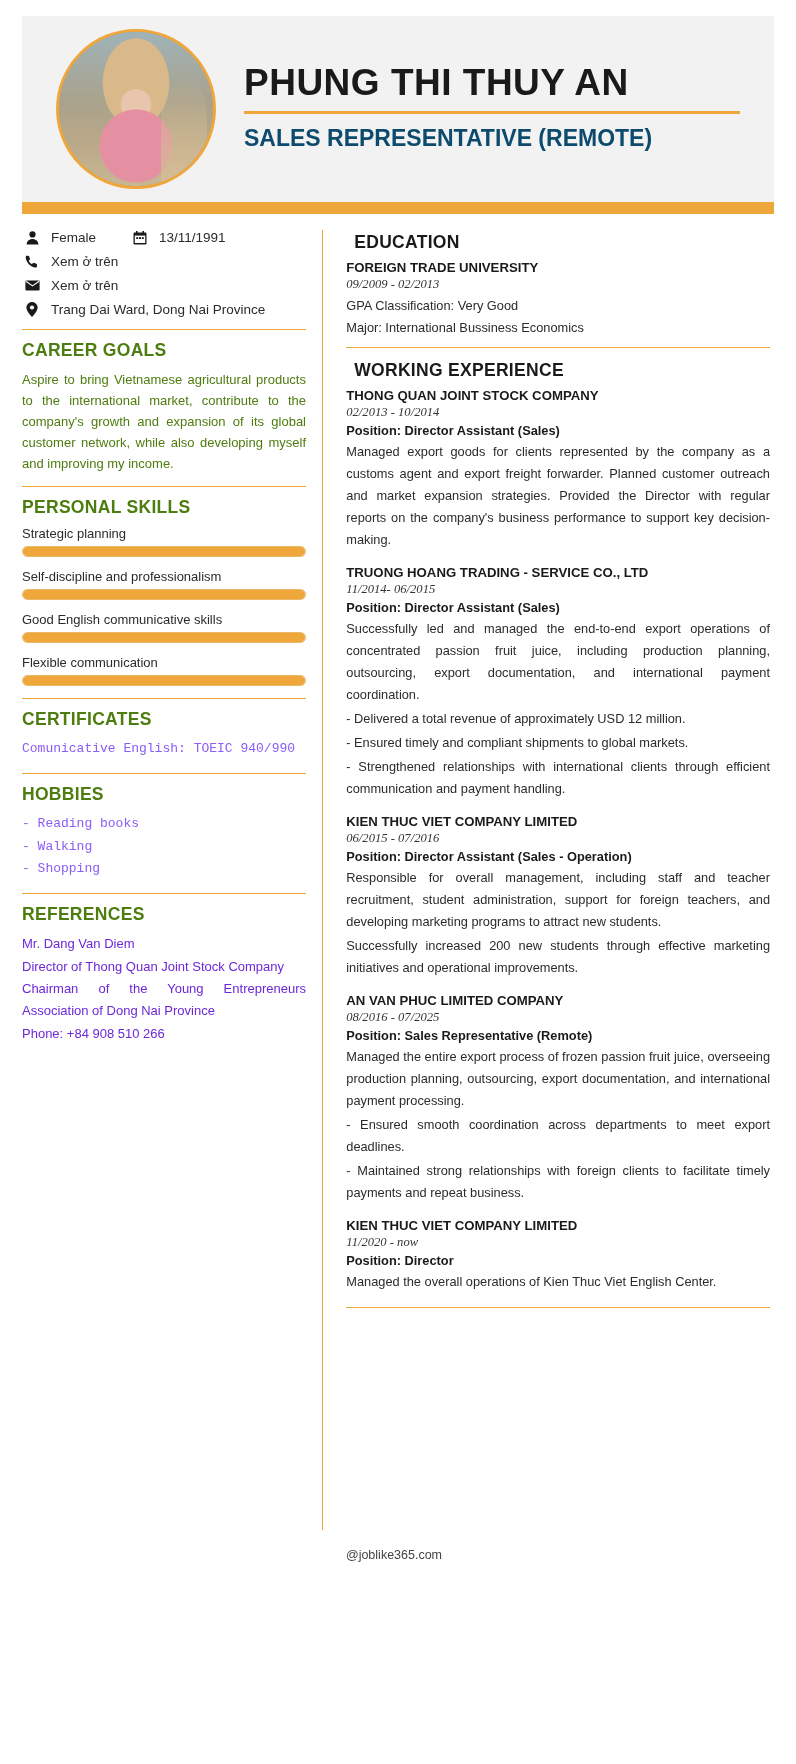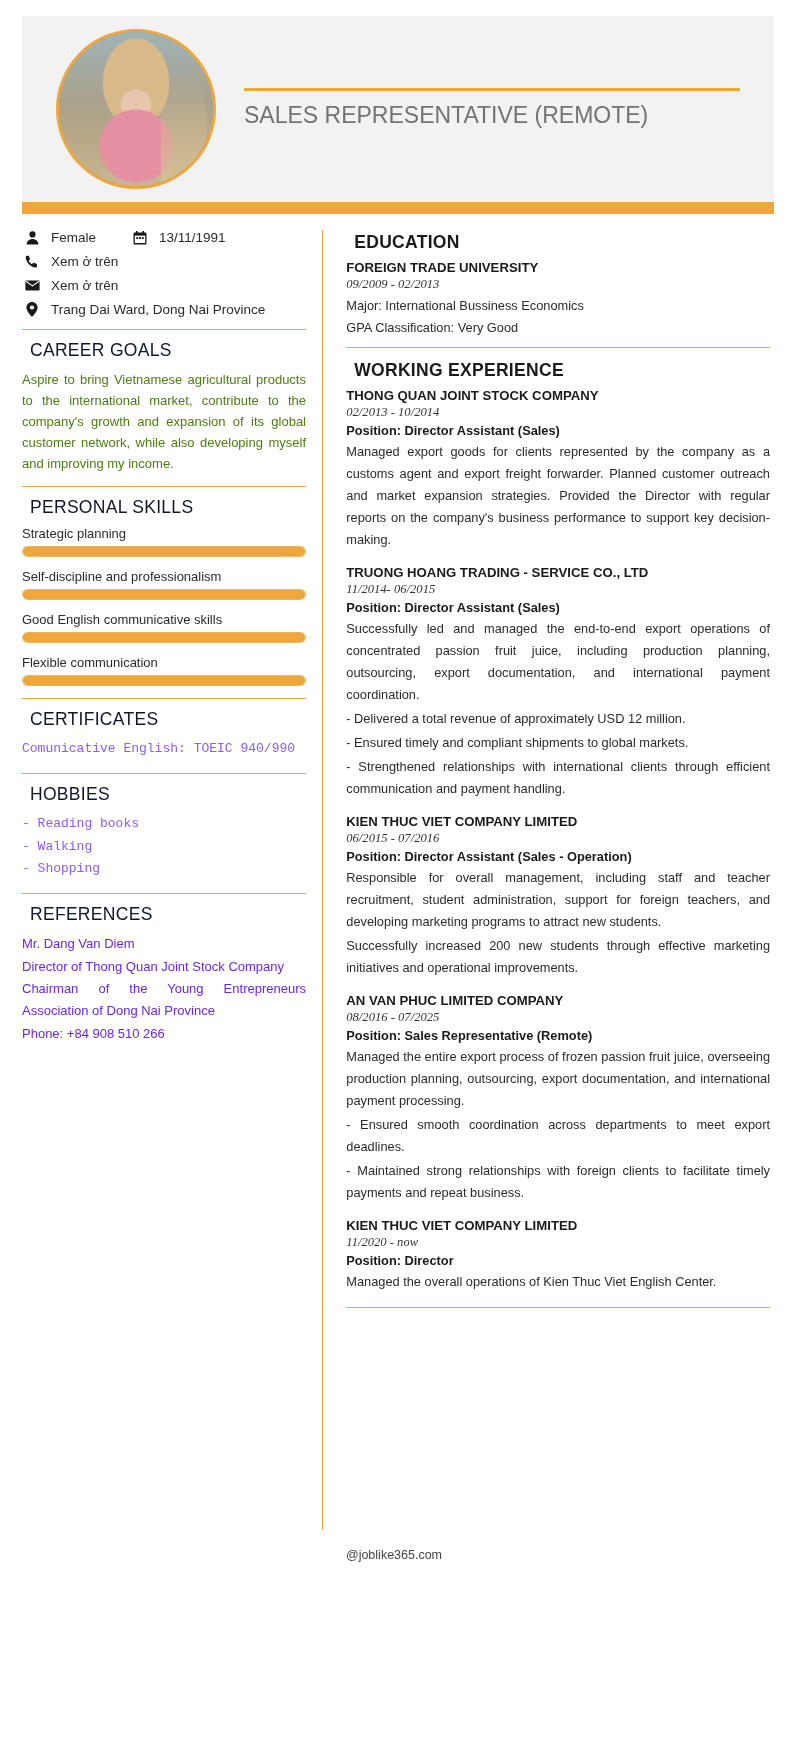--- a/index.html
+++ b/index.html
@@ -72,23 +72,23 @@
     margin: 0 0 8px 0;
   }
   .name-rule {
     height: 3px;
     background: #efa73c;
     width: 100%;
     margin-bottom: 10px;
   }
   .job-title {
     font-size: 23px;
-    color: #737373;
+    color: #0c4a6e;
     line-height: 1.28;
-    font-weight: normal;
+    font-weight: bold;
   }
   .header-bar {
     height: 12px;
     background: #efa73c;
     margin-bottom: 16px;
   }
   
   .columns {
     display: flex;
     align-items: flex-start;
@@ -132,24 +132,24 @@
   .info-text { white-space: nowrap; }
   .info-second { margin-left: 34px; }
   .hr-orange {
     height: 1px;
     background: #efa73c;
     border: 0;
     margin: 12px 0 10px 0;
   }
   .sec-title {
     font-size: 17.5px;
-    font-weight: normal;
-    color: #0f172a;
+    font-weight: bold;
+    color: #4d7c0f;
     letter-spacing: .3px;
-    margin: 6px 0 8px 8px;
+    margin: 6px 0 8px 0;
   }
   .body-text {
     font-size: 13px;
     line-height: 1.62;
     text-align: justify;
     color: #4d7c0f;
   }
   .skill-label {
     font-size: 13px;
     color: #2b2b2b;
@@ -236,20 +236,21 @@
 </head>
 <body>
 
 <div class="page">
 
   <div class="header">
     <div class="avatar-wrap">
       <div class="avatar-photo"></div>
     </div>
     <div class="head-text">
+      <div class="name">PHUNG THI THUY AN</div>
       <div class="name-rule"></div>
       <div class="job-title">SALES REPRESENTATIVE (REMOTE)</div>
     </div>
   </div>
   <div class="header-bar"></div>
 
   <div class="columns">
 
     <div class="col-left">
 
@@ -359,22 +360,22 @@
 
     </div>
 
     <div class="divider"></div>
 
     <div class="col-right">
 
       <div class="sec-title-r">EDUCATION</div>
       <div class="org">FOREIGN TRADE UNIVERSITY</div>
       <div class="dates">09/2009 - 02/2013</div>
+      <div class="r-plain">GPA Classification: Very Good</div>
       <div class="r-plain">Major: International Bussiness Economics</div>
-      <div class="r-plain">GPA Classification: Very Good</div>
 
       <hr class="hr-orange-r">
 
       <div class="sec-title-r">WORKING EXPERIENCE</div>
 
       <div class="exp-block">
         <div class="org">THONG QUAN JOINT STOCK COMPANY</div>
         <div class="dates">02/2013 - 10/2014</div>
         <div class="position">Position: Director Assistant (Sales)</div>
         <div class="r-text">Managed export goods for clients represented by the company as a customs agent and export freight forwarder. Planned customer outreach and market expansion strategies. Provided the Director with regular reports on the company's business performance to support key decision-making.</div>

